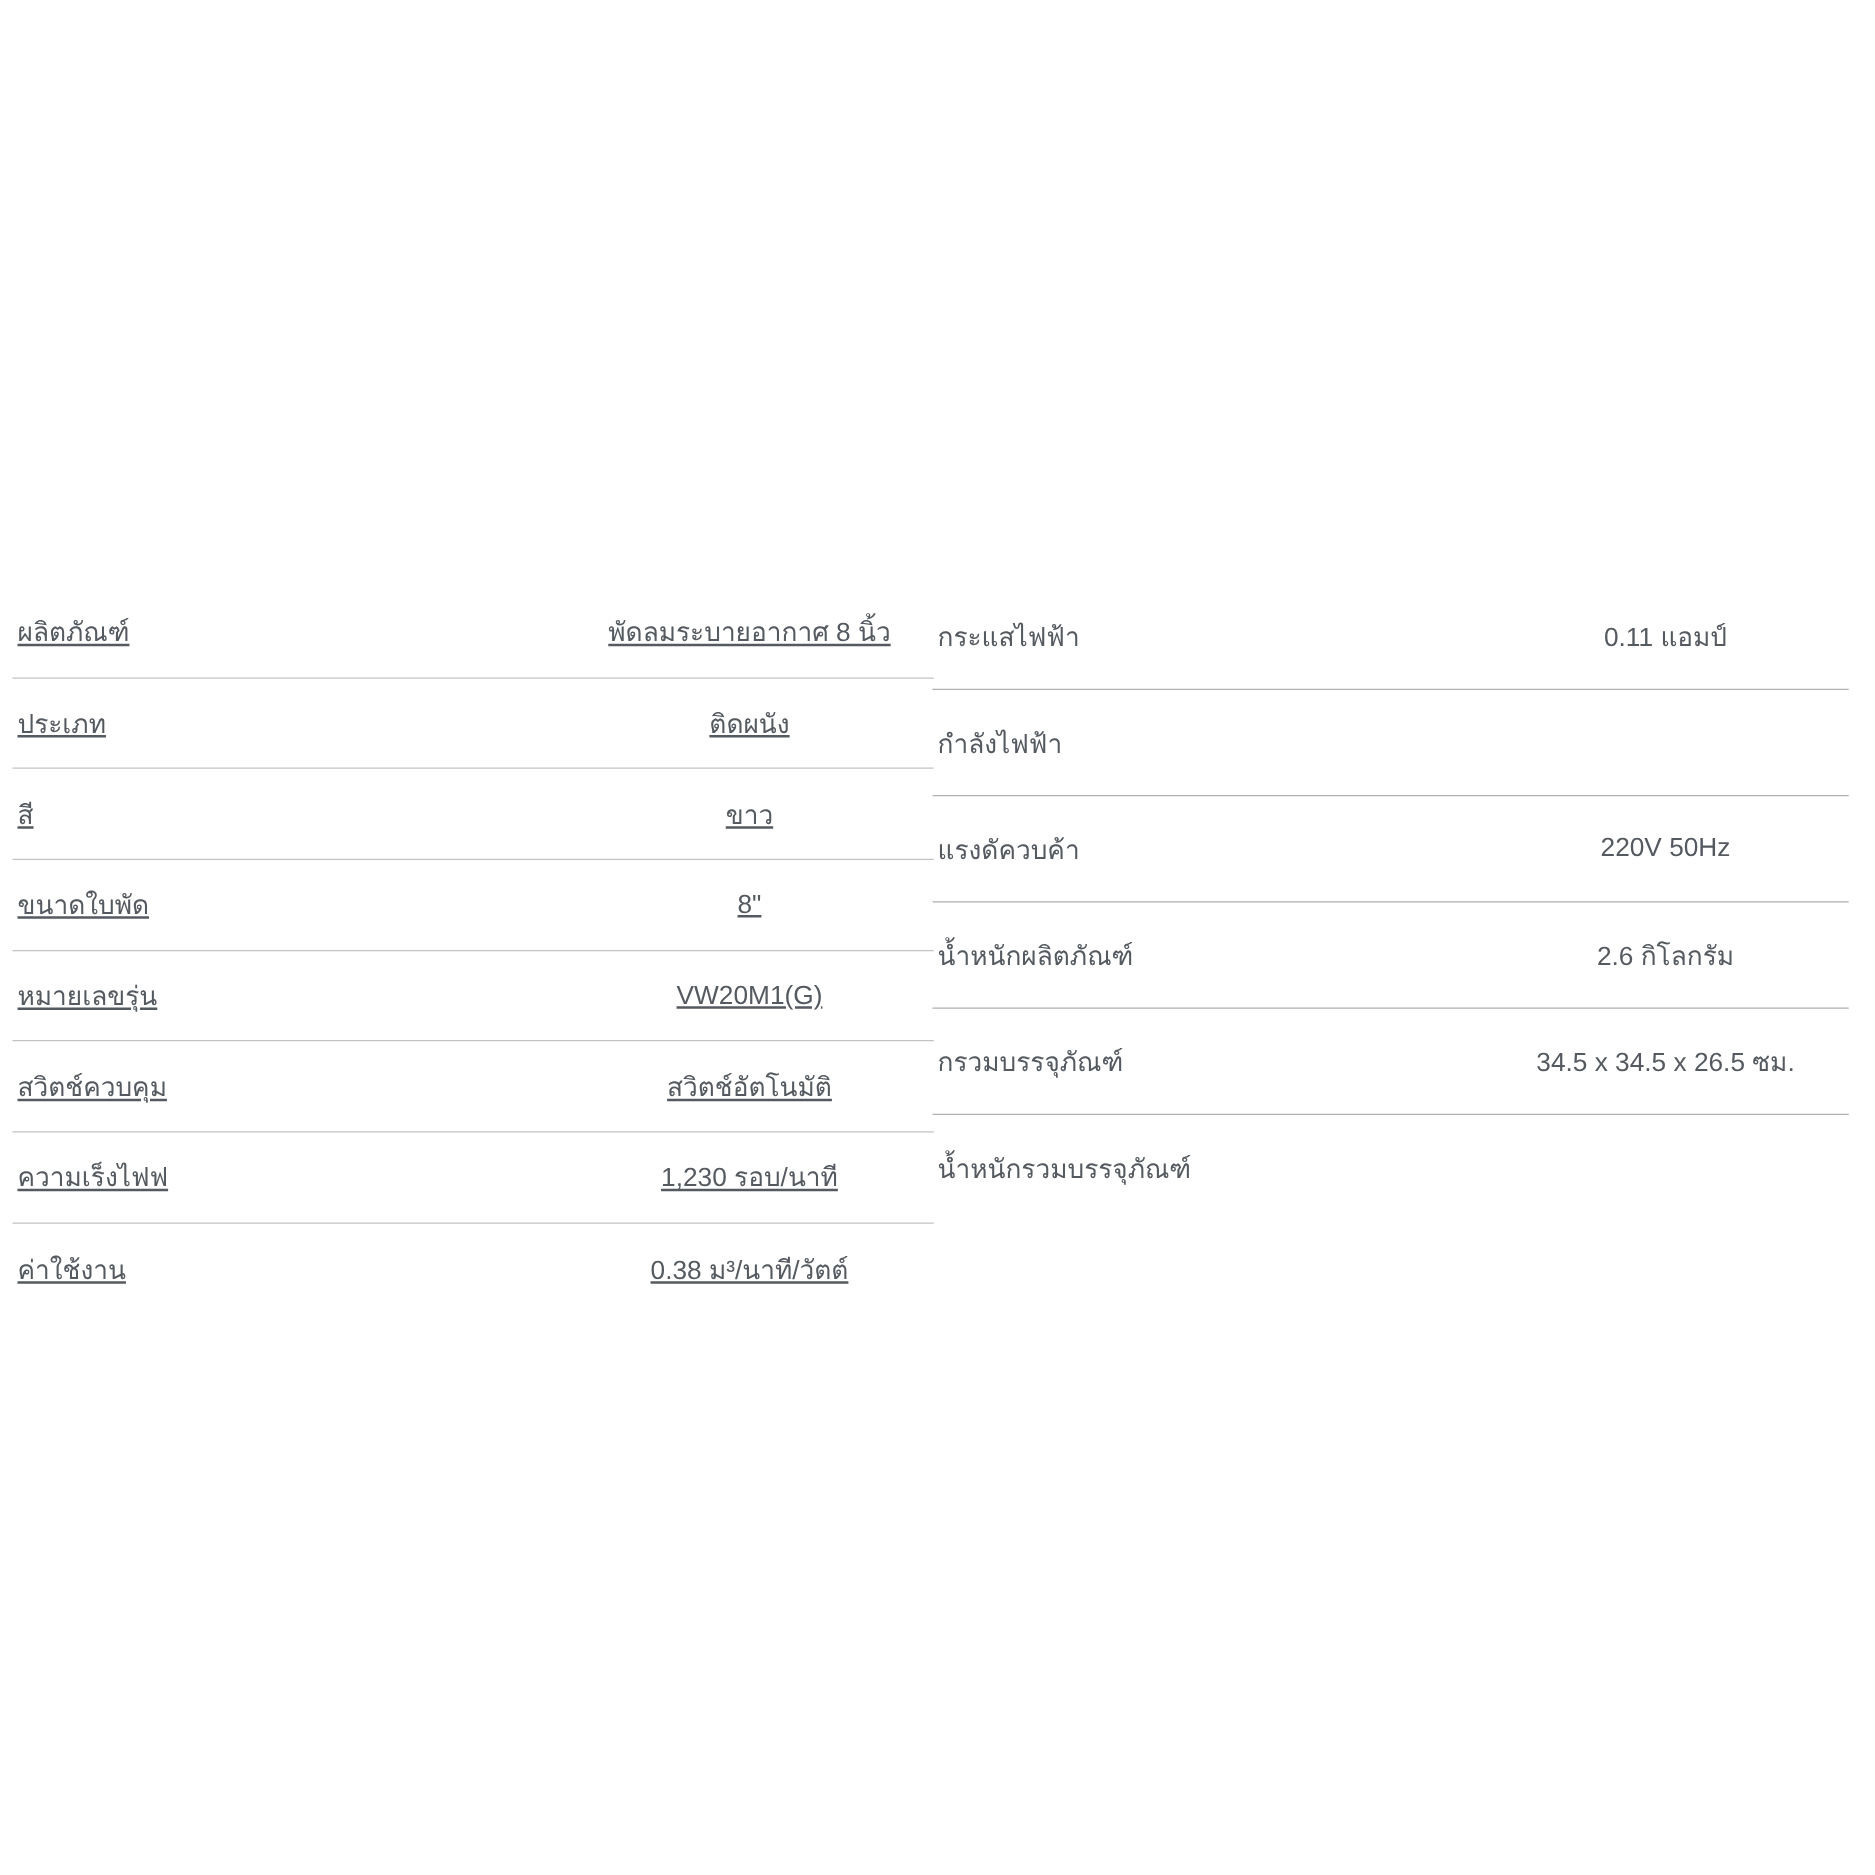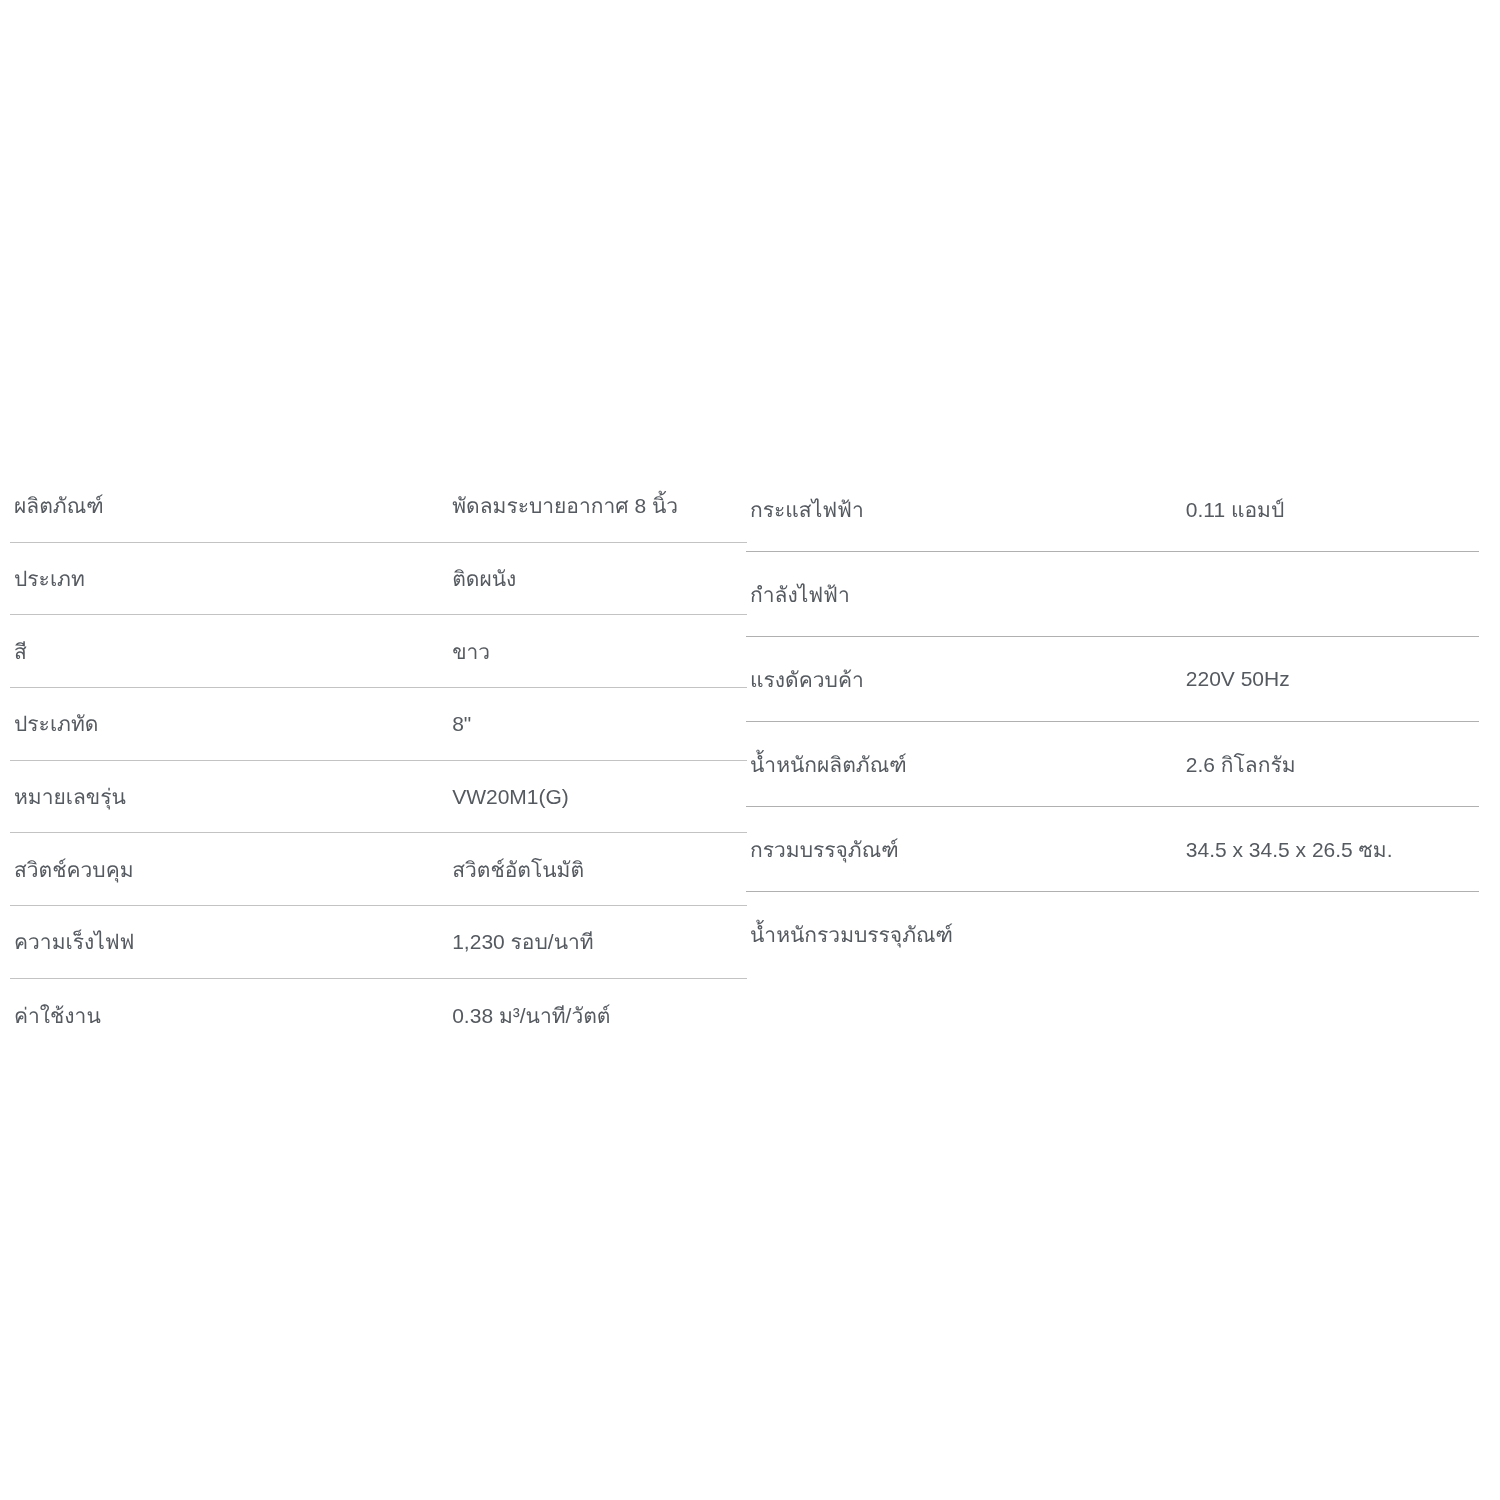--- a/index.html
+++ b/index.html
@@ -16,20 +16,21 @@
     color: #555a60;
     font-size: 21px;
   }
   .spec-table {
     position: absolute;
   }
   #left-table {
     left: 10px;
     top: 470px;
     width: 737px;
+    text-decoration: underline;
     --divider: #c3c3c3;
     --row-h: 72.7px;
   }
   #right-table {
     left: 746px;
     top: 467px;
     width: 733px;
     --divider: #b0b0b0;
     --row-h: 85px;
   }
@@ -45,41 +46,42 @@
   .spec-label {
     flex: 0 0 60%;
     box-sizing: border-box;
     padding-left: 4px;
     text-align: left;
     white-space: nowrap;
   }
   .spec-value {
     flex: 0 0 40%;
     box-sizing: border-box;
+    text-align: center;
     white-space: nowrap;
   }
 </style>
 </head>
 <body>
 
 <div id="left-table" class="spec-table">
   <div class="spec-row">
     <div class="spec-label">ผลิตภัณฑ์</div>
     <div class="spec-value">พัดลมระบายอากาศ 8 นิ้ว</div>
   </div>
   <div class="spec-row">
     <div class="spec-label">ประเภท</div>
     <div class="spec-value">ติดผนัง</div>
   </div>
   <div class="spec-row">
     <div class="spec-label">สี</div>
     <div class="spec-value">ขาว</div>
   </div>
   <div class="spec-row">
-    <div class="spec-label">ประเภทัด</div>
+    <div class="spec-label">ขนาดใบพัด</div>
     <div class="spec-value">8"</div>
   </div>
   <div class="spec-row">
     <div class="spec-label">หมายเลขรุ่น</div>
     <div class="spec-value">VW20M1(G)</div>
   </div>
   <div class="spec-row">
     <div class="spec-label">สวิตช์ควบคุม</div>
     <div class="spec-value">สวิตช์อัตโนมัติ</div>
   </div>

